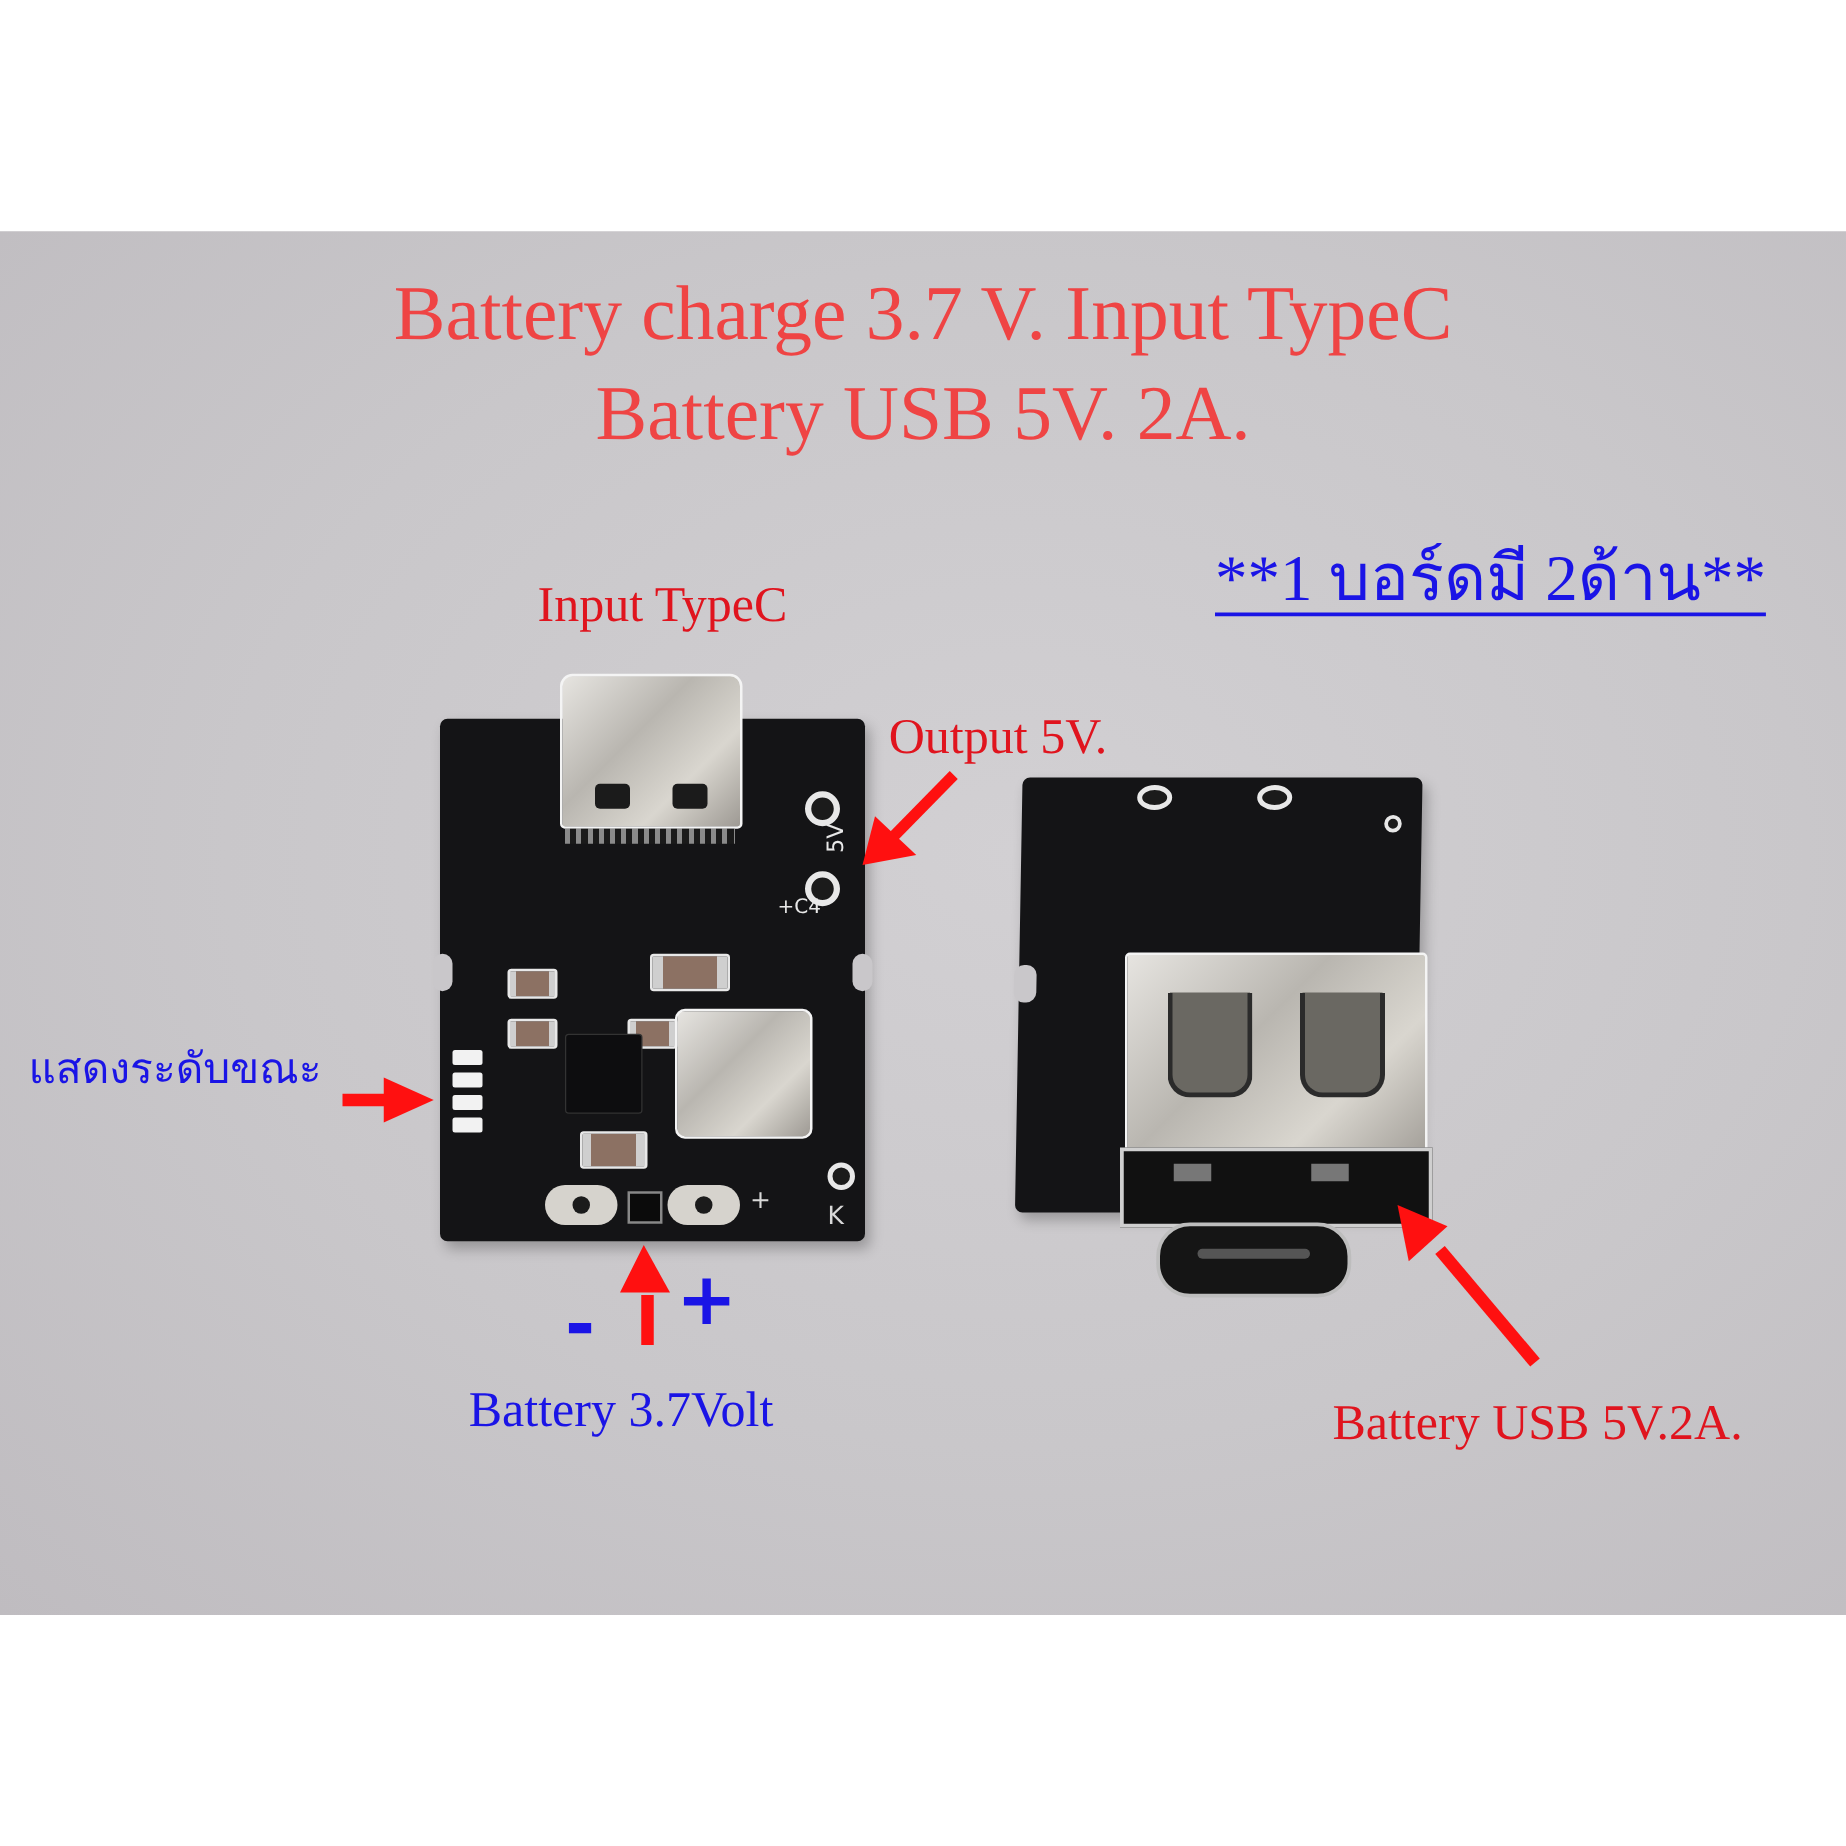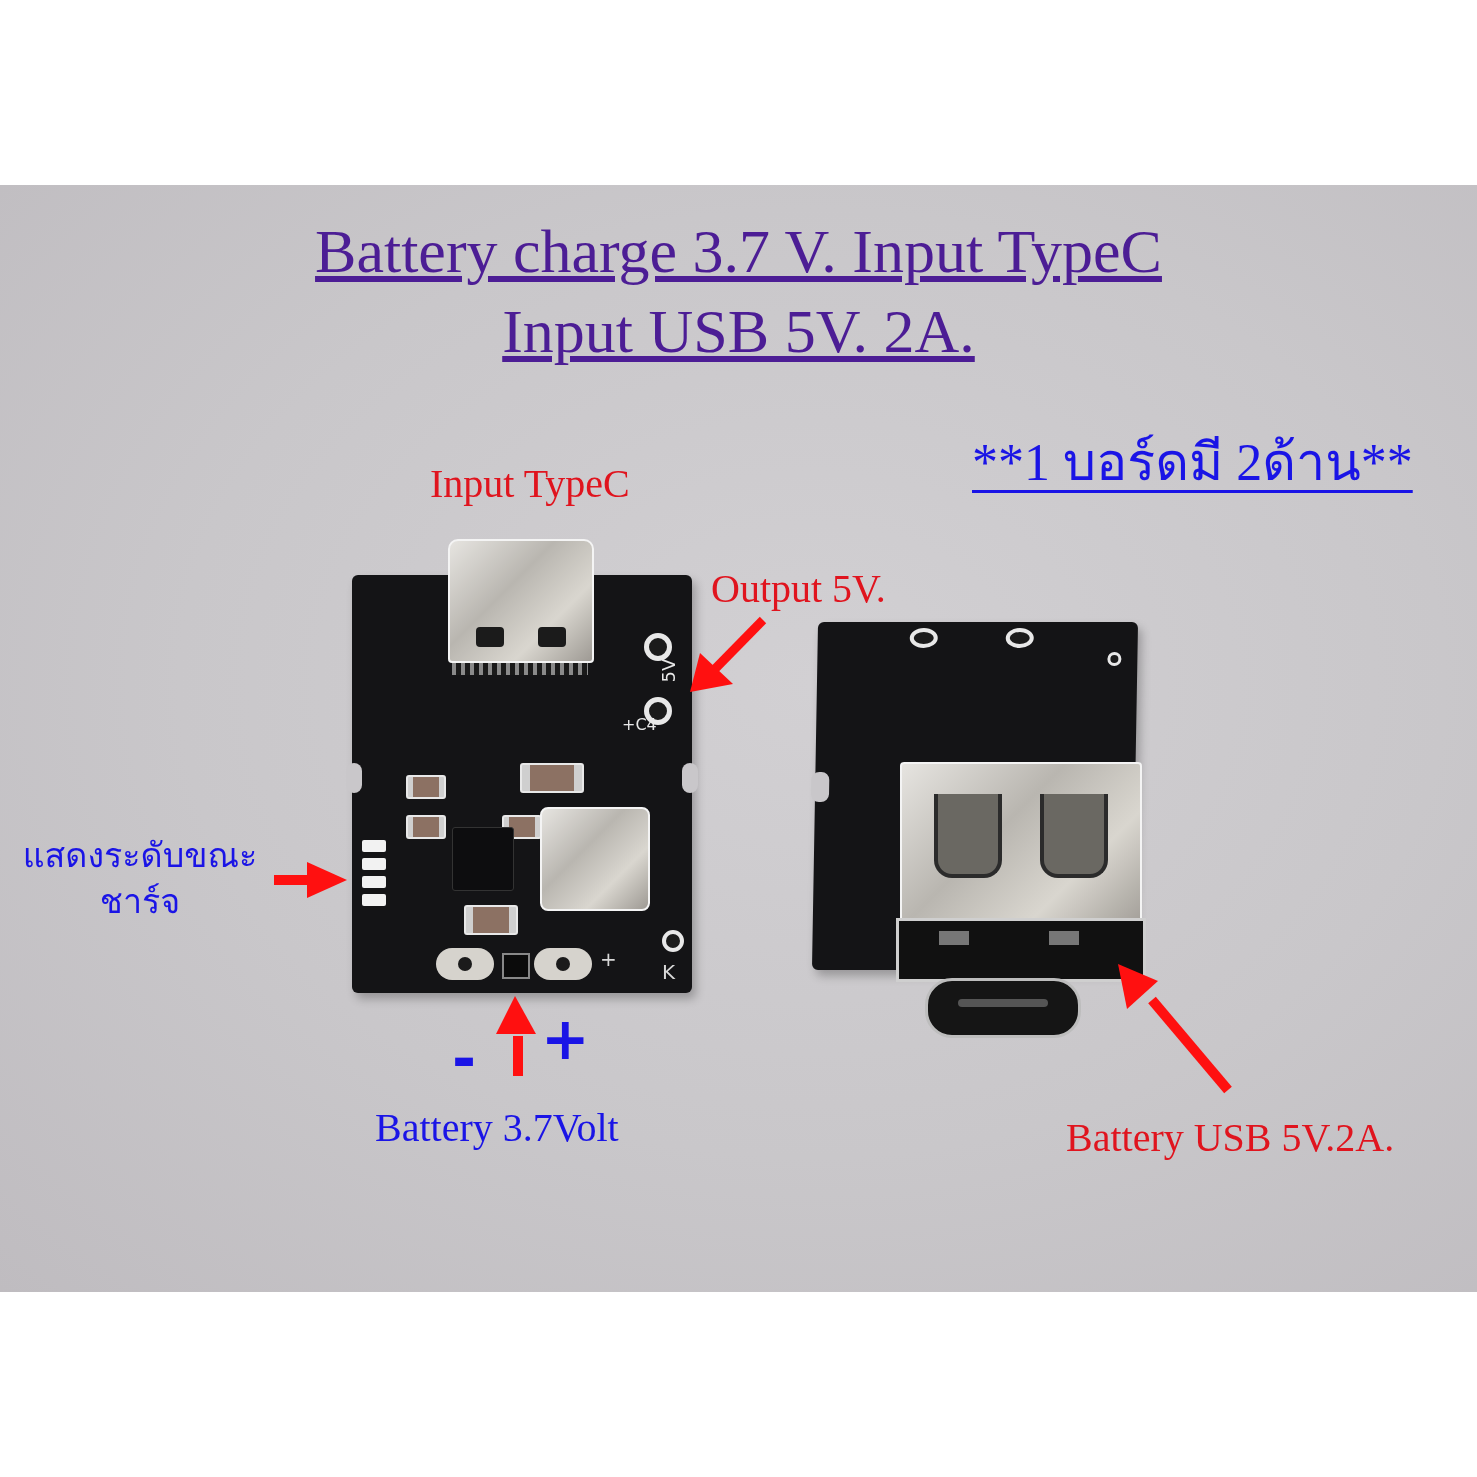--- a/index.html
+++ b/index.html
@@ -1,41 +1,41 @@
 <!DOCTYPE html>
 <html><head>
 <meta charset="utf-8">
 <style>
   html, body { margin:0; padding:0; }
   body { width:1477px; height:1477px; background:#ffffff; position:relative; overflow:hidden; font-family:"Liberation Serif", serif; }
   .photo { position:absolute; left:0; top:185px; width:1477px; height:1107px;
     background: radial-gradient(ellipse at 55% 45%, #d2d0d3 0%, #c9c7ca 55%, #bfbcc0 100%); }
   .abs { position:absolute; }
-  .title { color:#4c1d95; font-size:62px; text-align:center; width:1477px; left:0; line-height:1; white-space:nowrap;text-decoration:underline; }
+  .title { color:#ef4444; font-size:62px; text-align:center; width:1477px; left:0; line-height:1; white-space:nowrap; }
   .note { color:#1a14e6; font-family:"DejaVu Sans", sans-serif; font-size:52px; text-decoration:underline; text-decoration-thickness:3px; text-underline-offset:10px; white-space:nowrap; }
   .red-label { color:#e0141e; font-size:40px; white-space:nowrap; }
   .blue-label { color:#1a14e6; font-size:40px; white-space:nowrap; }
   .thai-label { color:#1a14e6; font-family:"DejaVu Sans", sans-serif; font-size:34px; text-align:center; line-height:46px; }
   .sign { color:#1a14e6; font-family:"DejaVu Sans", sans-serif; font-size:58px; font-weight:bold; line-height:1; }
   .pcb { background:#141416; border-radius:6px; box-shadow: 4px 6px 10px rgba(0,0,0,0.25); }
   .metal { background: linear-gradient(135deg,#e6e4e0 0%,#b9b6b0 40%,#d9d6cf 70%,#9e9a94 100%); border:2px solid #f4f4f4; }
   .cap { background: linear-gradient(90deg,#cfcfcf 0 14%,#8c7163 14% 86%,#cfcfcf 86%); border:2px solid #e8e8e8; border-radius:3px; }
   .ring { border-radius:50%; border:5px solid #e8e8e8; background:#1b1b1b; }
   .pad { background:#d6d3cd; border-radius:16px; }
   .led { background:#f2f2f2; border-radius:2px; }
   .chip { background:#0d0d0f; border-radius:3px; }
   svg { position:absolute; overflow:visible; }
 </style>
 </head>
 <body>
 
 <div class="photo"></div>
 
 <div class="abs title" style="top:220px;">Battery charge 3.7 V. Input TypeC</div>
-<div class="abs title" style="top:300px;">Input USB 5V. 2A.</div>
+<div class="abs title" style="top:300px;">Battery USB 5V. 2A.</div>
 <div class="abs note" style="left:972px; top:420px;font-family:Liberation Serif, serif;">**1 บอร์ดมี 2ด้าน**</div>
 
 <div class="abs pcb" style="left:352px; top:575px; width:340px; height:418px;">
 
   <div class="abs" style="left:-6px; top:188px; width:16px; height:30px; background:#c9c7ca; border-radius:8px;"></div>
   <div class="abs" style="right:-6px; top:188px; width:16px; height:30px; background:#c9c7ca; border-radius:8px;"></div>
 
   <div class="abs metal" style="left:96px; top:-36px; width:142px; height:120px; border-radius:10px 10px 4px 4px;">
     <div class="abs" style="left:26px; top:86px; width:28px; height:20px; background:#1b1b1b; border-radius:4px;"></div>
     <div class="abs" style="left:88px; top:86px; width:28px; height:20px; background:#1b1b1b; border-radius:4px;"></div>
@@ -107,18 +107,17 @@
   <polygon points="515,996 496,1034 536,1034" fill="#ff1010"></polygon>
 
   <line x1="1228" y1="1090" x2="1152" y2="1000" stroke="#ff1010" stroke-width="10"></line>
   <polygon points="1118,964 1127,1009 1158,981" fill="#ff1010"></polygon>
 </svg>
 
 <div class="abs red-label" style="left:430px; top:460px;">Input TypeC</div>
 <div class="abs red-label" style="left:711px; top:565px;text-align:center;">Output 5V.</div>
 <div class="abs thai-label" style="left:10px; top:832px; width:260px;">
   <div>แสดงระดับขณะ</div>
-  <div>ชาร์จ</div>
 </div>
 <div class="abs sign" style="left:452px; top:1030px;">-</div>
 <div class="abs sign" style="left:541px; top:1010px;">+</div>
 <div class="abs blue-label" style="left:375px; top:1104px;text-align:right;">Battery 3.7Volt</div>
 <div class="abs red-label" style="left:1066px; top:1114px;">Battery USB 5V.2A.</div>
 
 </body></html>

